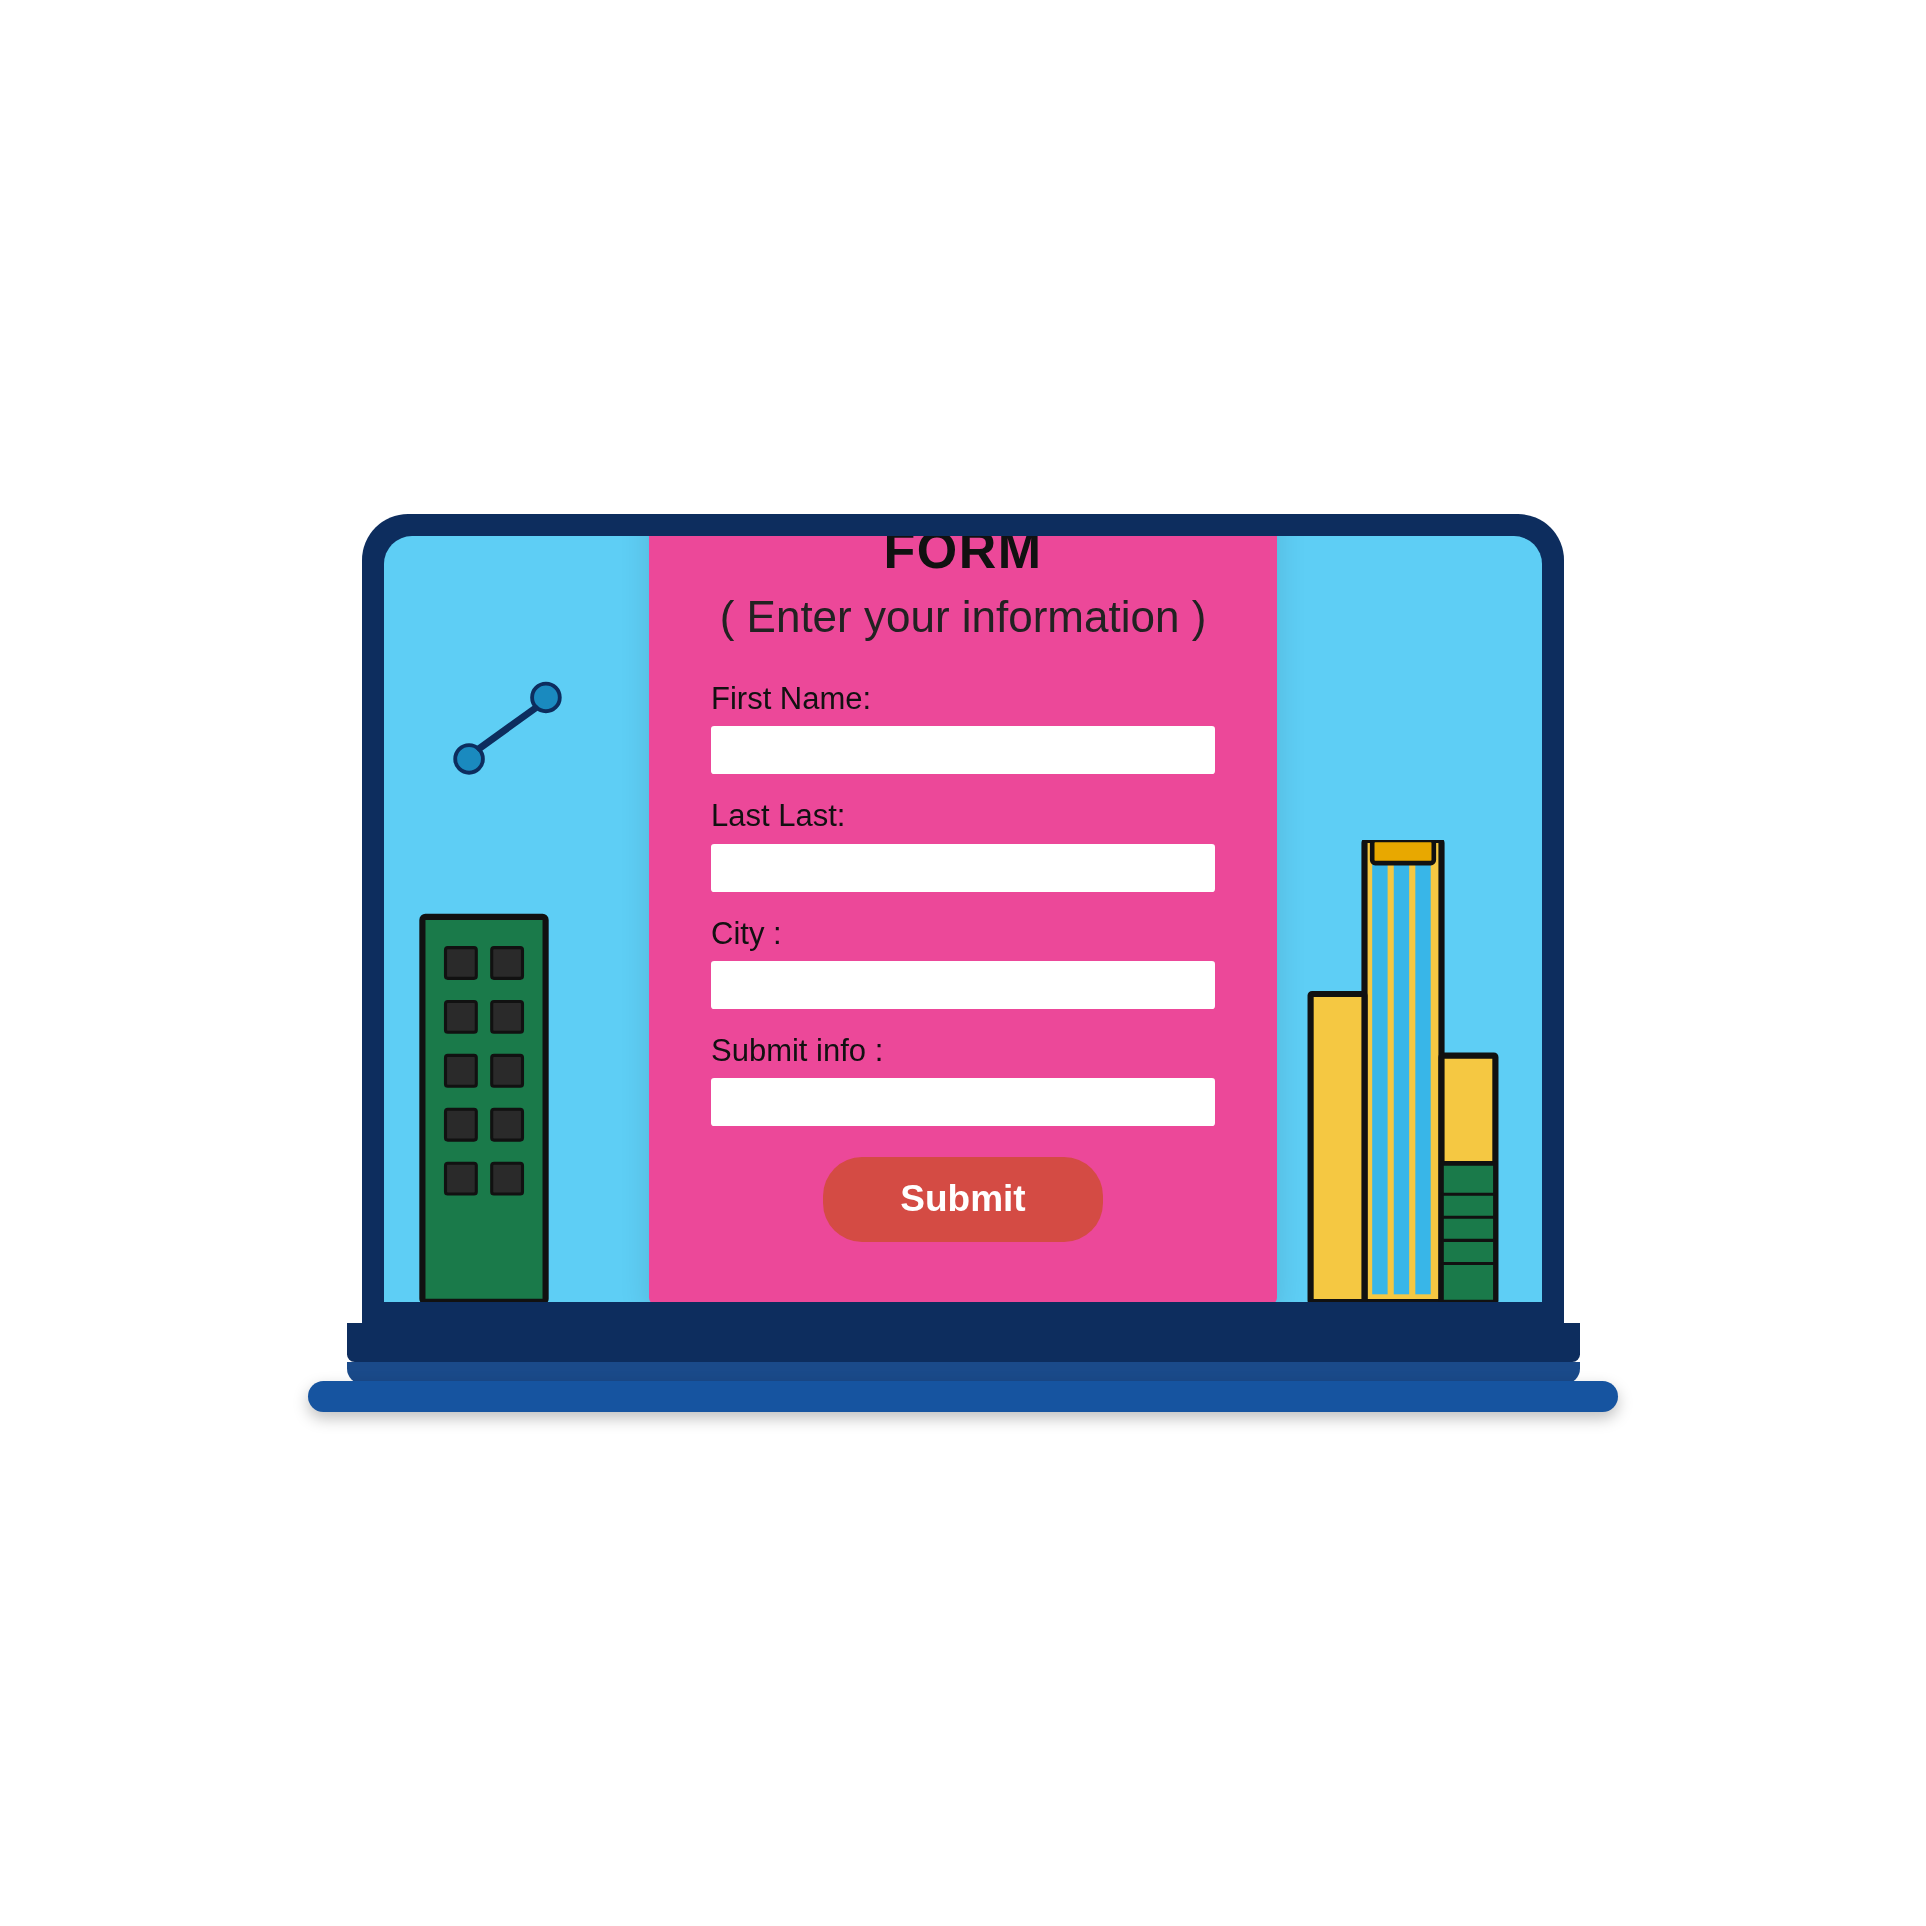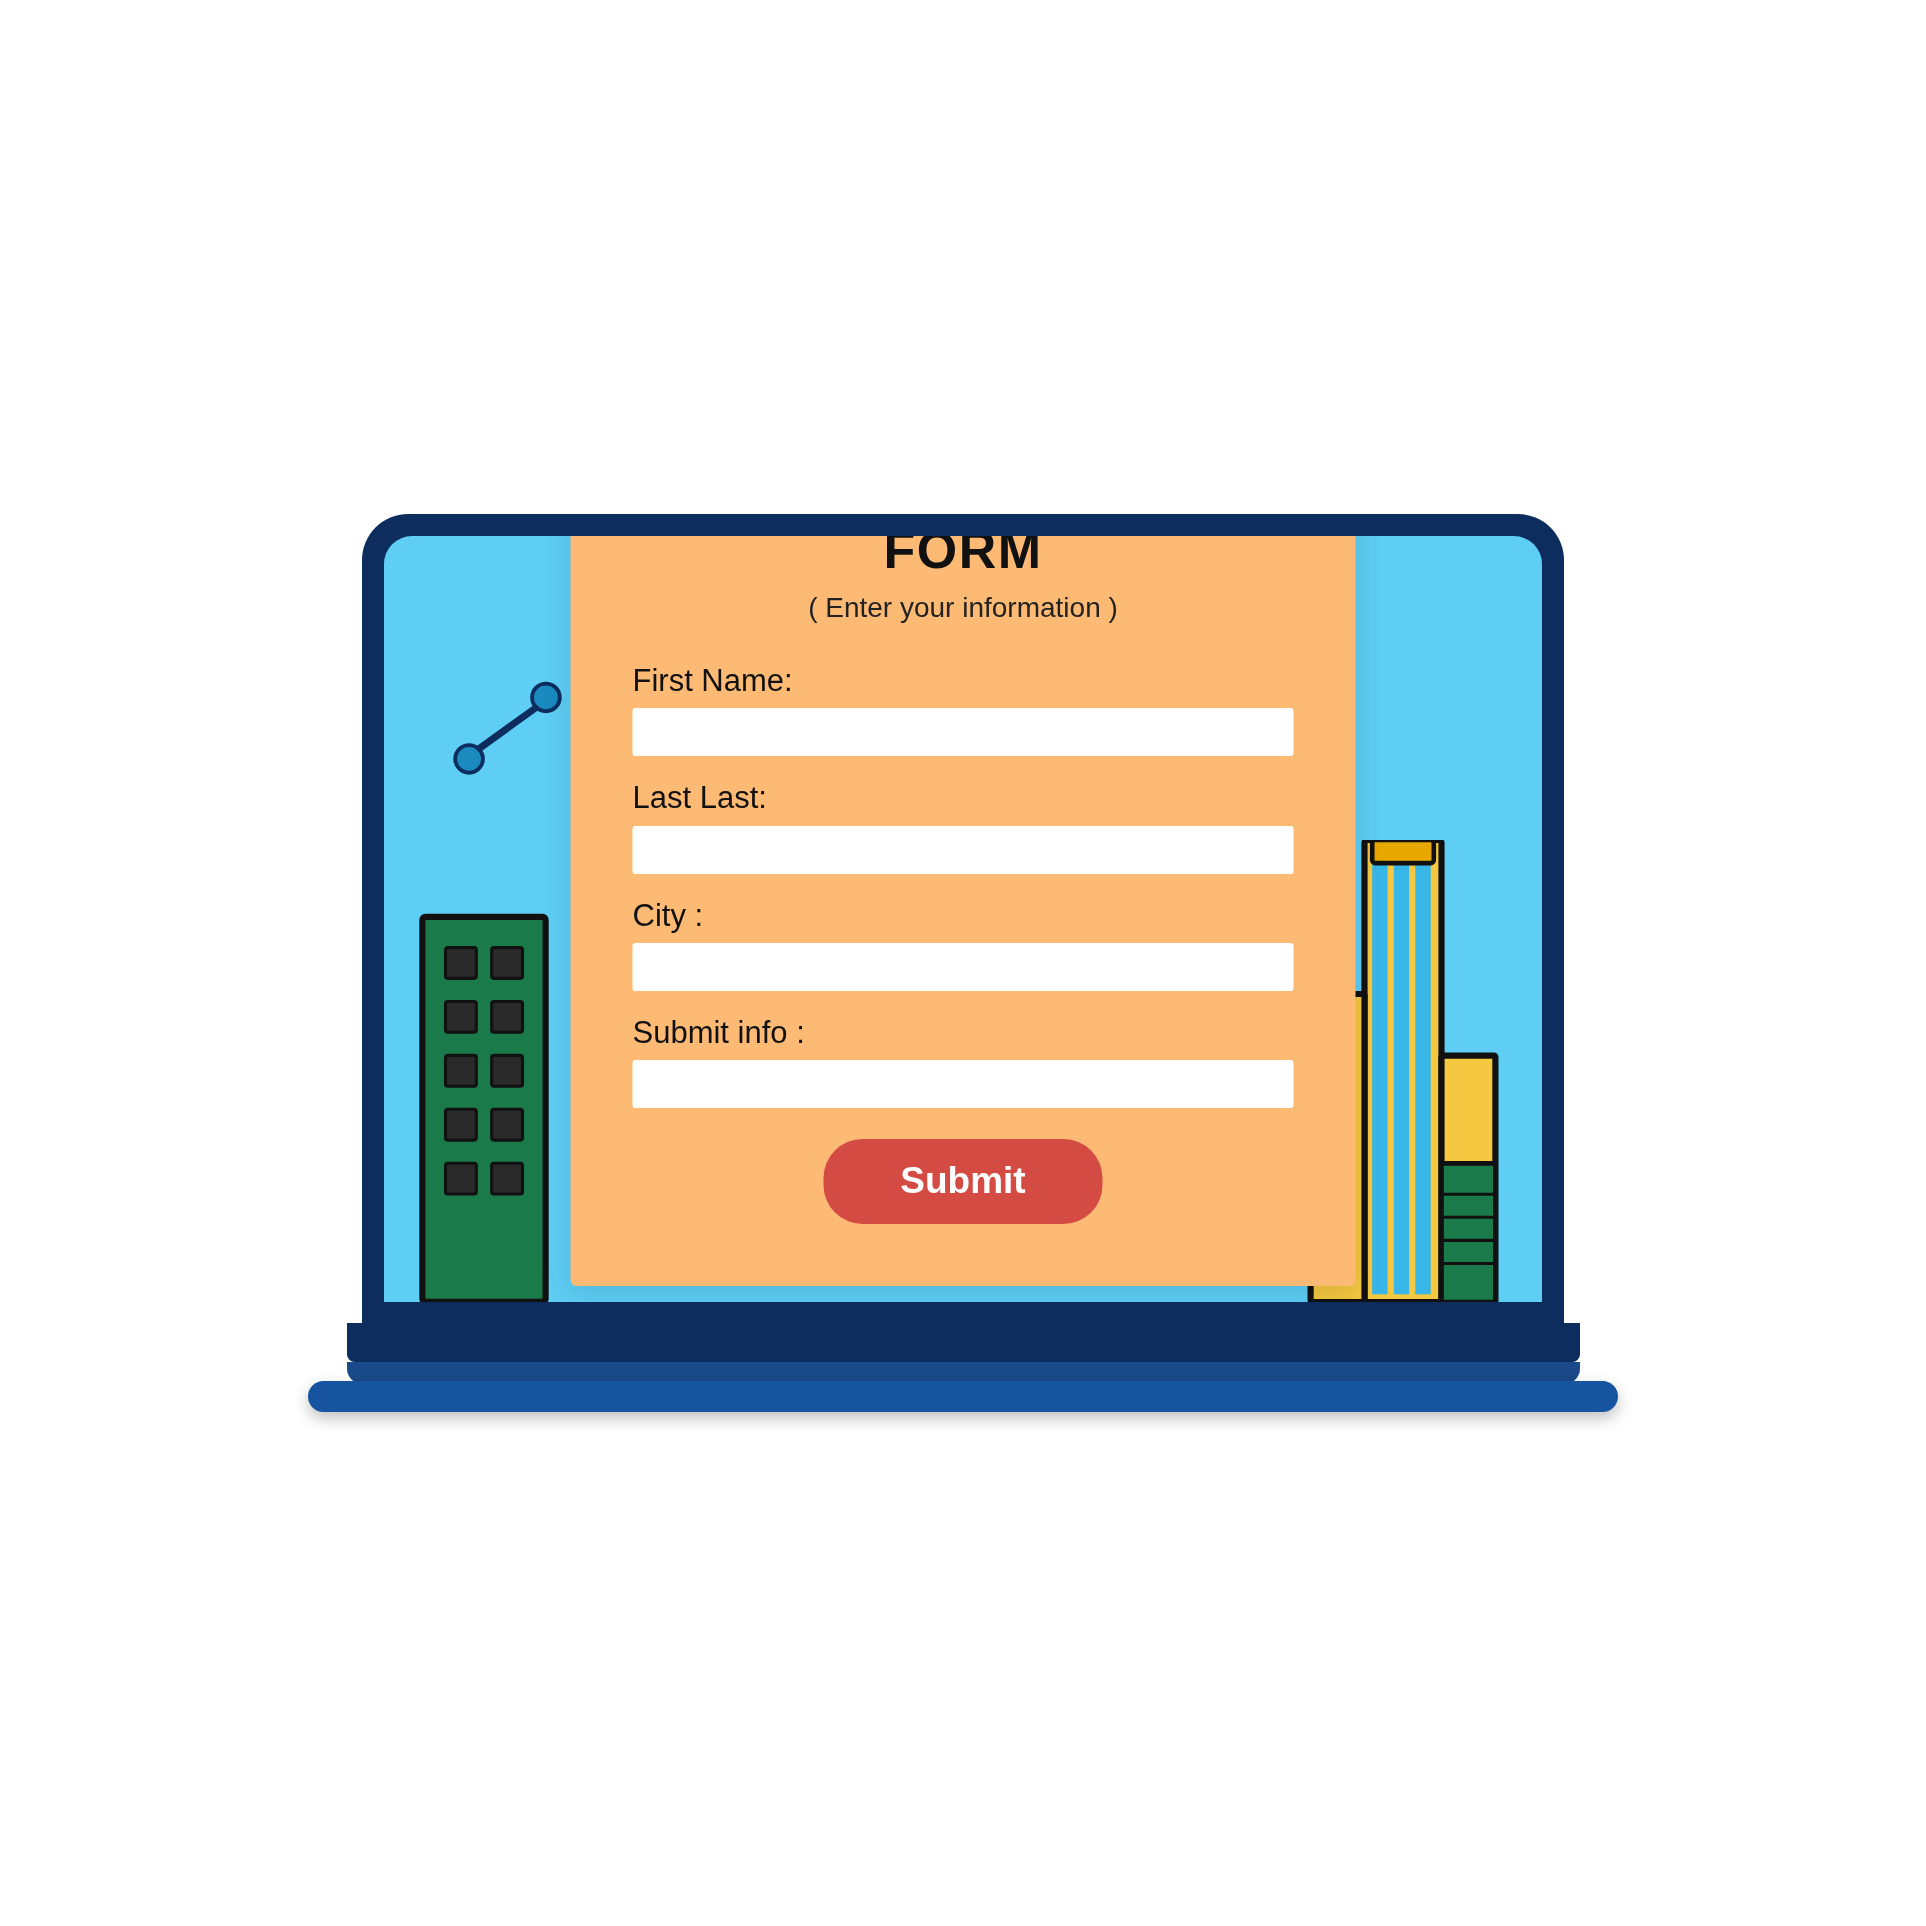--- a/index.html
+++ b/index.html
@@ -106,40 +106,40 @@
       z-index: 3;
       box-shadow: 0 6.2px 15.4px rgba(0,0,0,0.25);
     }
 
     
     .form-card {
       position: absolute;
       top: -62px;
       left: 50%;
       transform: translateX(-50%);
-      width: 785px;
-      background: #fdba74;
+      width: 628px;
+      background: #ec4899;
       border-radius: 6.2px;
       padding: 46px 62px 62px 62px;
       z-index: 10;
       box-shadow: 0 7.7px 31px rgba(0,0,0,0.12);
     }
 
     .form-title {
       text-align: center;
       font-size: 52px;
       font-weight: 900;
       color: #111;
       margin-bottom: 12.3px;
       letter-spacing: 1.5px;
     }
 
     .form-subtitle {
       text-align: center;
-      font-size: 28px;
+      font-size: 44px;
       color: #222;
       margin-bottom: 39px;
     }
 
     .form-field {
       margin-bottom: 24px;
     }
 
     .form-label {
       display: block;

